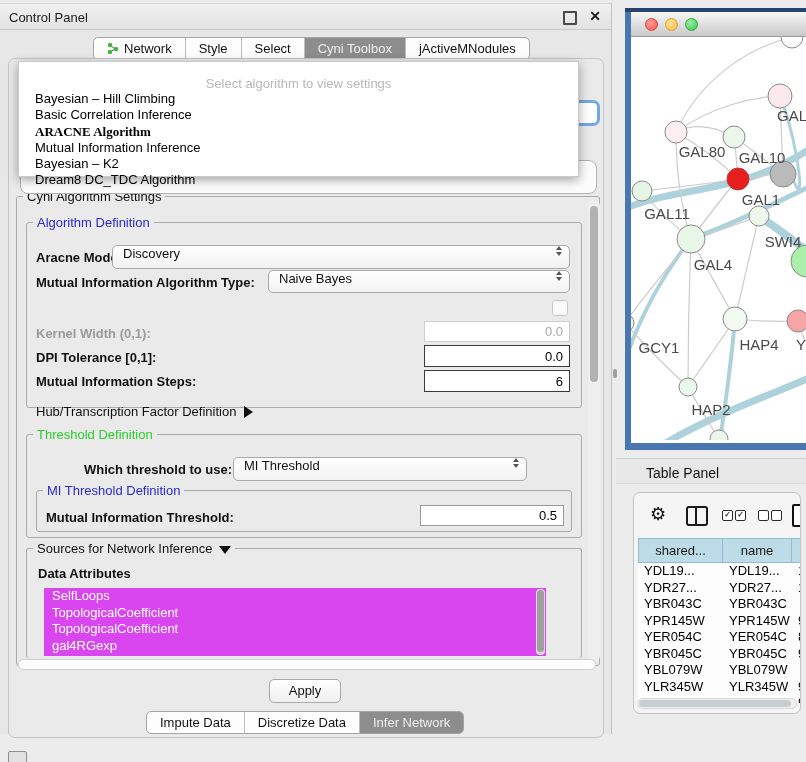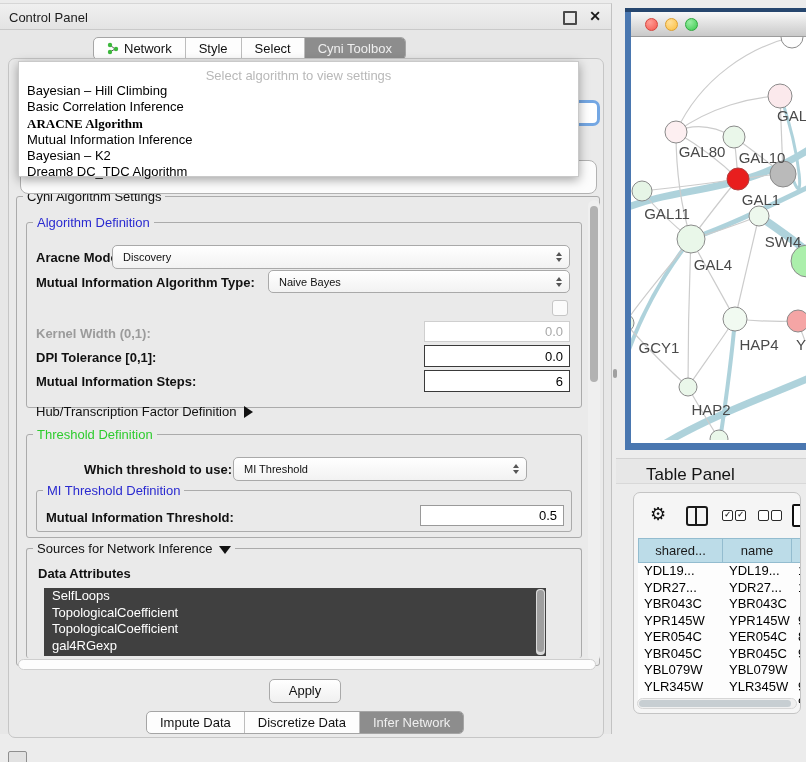--- a/index.html
+++ b/index.html
@@ -26,51 +26,51 @@
   .vsb-thumb{position:absolute;left:2px;top:6px;width:8px;height:176px;background:#b2b2b2;border-radius:4px;}
   .hsb{position:absolute;left:18px;top:655px;width:578px;height:11px;background:#fdfdfd;border:1px solid #cfcfcf;border-radius:6px;box-sizing:border-box;z-index:3;}
   
   .group{position:absolute;border:1px solid #ababab;border-radius:3px;box-sizing:border-box;}
   .group>.legend{position:absolute;top:-8px;left:6px;font-size:13px;background:#eaeaea;padding:0 4px;color:#111;white-space:nowrap;}
   .legend.blue{color:#2a2ad0;}
   .legend.green{color:#2ecc2e;}
   .lbl{position:absolute;font-size:13px;font-weight:bold;color:#111;white-space:nowrap;}
   .lbl.dis{color:#9b9b9b;}
   
-  .combo{position:absolute;display:flex;align-items:center;background:linear-gradient(#ffffff,#f2f2f2);border:1px solid #a9a9a9;border-radius:5px;box-sizing:border-box;font-size:11px;color:#111;padding-left:10px;}
+  .combo{position:absolute;display:flex;background:linear-gradient(#ffffff,#f2f2f2);border:1px solid #a9a9a9;border-radius:5px;box-sizing:border-box;font-size:13px;color:#111;padding-left:10px;}
   .combo .spin{margin-left:auto;margin-right:7px;display:flex;flex-direction:column;gap:2px;}
   .combo .spin i{display:block;width:0;height:0;border-left:3.5px solid transparent;border-right:3.5px solid transparent;}
   .combo .spin i.up{border-bottom:4px solid #555;}
   .combo .spin i.dn{border-top:4px solid #555;}
   .txt{position:absolute;box-sizing:border-box;font-family:"Liberation Sans",sans-serif;font-size:13px;text-align:right;padding:0 6px;background:#fff;}
   .txt.dis{border:1px solid #cicic1;border:1px solid #cfcfcf;color:#a9a9a9;}
   .txt.dark{border:1.5px solid #3a3a3a;color:#000;}
   .txt.thin{border:1px solid #9a9a9a;color:#000;}
   .chk{position:absolute;width:14px;height:14px;border:1px solid #c6c6c6;border-radius:3px;background:#fbfbfb;}
   .tri-r{display:inline-block;width:0;height:0;border-top:6px solid transparent;border-bottom:6px solid transparent;border-left:9px solid #111;vertical-align:-2px;margin-left:8px;}
   .tri-d{display:inline-block;width:0;height:0;border-left:6px solid transparent;border-right:6px solid transparent;border-top:8px solid #111;vertical-align:-1px;margin-left:6px;}
-  .srclist{position:absolute;left:44px;top:584px;width:502px;height:68px;background:#404040;overflow:hidden;z-index:1;}
+  .srclist{position:absolute;left:44px;top:584px;width:502px;height:68px;background:#d946ef;overflow:hidden;z-index:1;}
   .srclist .item{font-size:13px;color:#fff;line-height:16.5px;padding-left:8px;white-space:nowrap;}
   .srclist .lsb{position:absolute;right:1px;top:1px;width:9px;height:66px;background:#dadada;border-radius:4px;}
   .srclist .lsb i{position:absolute;left:1px;top:1px;width:7px;height:62px;background:#9f9f9f;border-radius:4px;display:block;}
   .apply{position:absolute;left:269px;top:675px;width:70px;height:22px;background:linear-gradient(#ffffff,#f0f0f0);border:1px solid #a9a9a9;border-radius:5px;font-size:13px;color:#111;text-align:center;line-height:21px;}
   
   .popup{position:absolute;left:18px;top:57px;width:561px;height:116px;background:#fff;border:1px solid #c9c9c9;box-shadow:0 3px 10px rgba(0,0,0,.35);z-index:20;box-sizing:border-box;}
-  .popup .ph{font-size:13px;color:#b8b8b8;text-align:center;padding-top:6px;height:15px;}
-  .popup .pi{font-size:13px;color:#000;line-height:16.3px;padding-left:8px;white-space:nowrap;}
+  .popup .ph{font-size:13px;color:#b8b8b8;text-align:center;padding-top:14px;height:15px;}
+  .popup .pi{font-size:13px;color:#000;line-height:16.3px;padding-left:16px;white-space:nowrap;}
   .popup .pi.bold{font-weight:bold;font-family:Liberation Serif, serif;}
   
   .netwin{position:absolute;left:625px;top:8px;width:181px;height:442px;background:#4a77b0;border-top:4px solid #26466e;box-sizing:border-box;}
   .net-inner{position:absolute;left:6px;top:0;right:0;bottom:7px;background:#fff;}
   .net-titlebar{position:absolute;left:0;top:0;width:100%;height:25px;background:linear-gradient(#f8f8f8,#c9c9c9);border-bottom:1px solid #9c9c9c;box-sizing:border-box;}
   .tl{position:absolute;top:6px;width:13px;height:13px;border-radius:50%;box-sizing:border-box;}
   .net-canvas{position:absolute;left:0;top:25px;width:175px;height:403px;}
   
   .tp-titlebar{position:absolute;left:616px;top:458px;width:190px;height:26px;background:#e7e7e7;border-top:1px solid #d2d2d2;border-bottom:1px solid #d8d8d8;box-sizing:border-box;}
-  .tp-title{position:absolute;left:30px;top:6px;font-size:17px;color:#141414;}
+  .tp-title{position:absolute;left:30px;top:6px;font-size:14px;color:#141414;}
   .tp-card{position:absolute;left:633px;top:492px;width:168px;height:222px;background:#f5f5f5;border:1px solid #c4c4c4;border-radius:7px;box-sizing:border-box;overflow:hidden;}
   .tp-toolbar{position:absolute;left:0;top:0;width:100%;height:45px;}
   .icon-gear{position:absolute;left:16px;top:11px;font-size:18px;color:#111;line-height:20px;}
   .icon-cols{position:absolute;left:52px;top:13px;width:18px;height:16px;border:2px solid #1a1a1a;border-radius:3px;}
   .icon-cols i{position:absolute;left:7px;top:0;width:2px;height:100%;background:#1a1a1a;display:block;}
   .mini{position:absolute;top:17px;width:9px;height:9px;border:1.5px solid #2a2a2a;border-radius:2px;font-size:8px;line-height:8px;text-align:center;color:#2a2a2a;font-weight:bold;background:#fff;}
   .icon-clip{position:absolute;left:158px;top:11px;width:14px;height:19px;border:2px solid #111;border-radius:2px;background:#fff;}
   .tbl-head{position:absolute;left:4px;top:45px;display:flex;height:25px;}
   .tbl-head .hc{background:#bcdce8;border:1px solid #93bccf;border-left:none;box-sizing:border-box;font-size:13px;color:#1a1a1a;text-align:center;line-height:23px;white-space:nowrap;overflow:hidden;}
   .tbl-head .hc:first-child{border-left:1px solid #93bccf;}
@@ -107,20 +107,23 @@
         <span>Network</span>
       </div>
       <div class="segitem">
           <span>Style</span>
         </div>
       <div class="segitem">
           <span>Select</span>
         </div>
       <div class="segitem sel">
           <span>Cyni Toolbox</span>
+        </div>
+      <div class="segitem">
+          <span>jActiveMNodules</span>
         </div>
     </div>
 
     <div class="cp-main"></div>
 
     <div class="frag-focus"></div>
     <div class="frag-combo"></div>
 
     <div class="vsb">
         <div class="vsb-thumb"></div>

